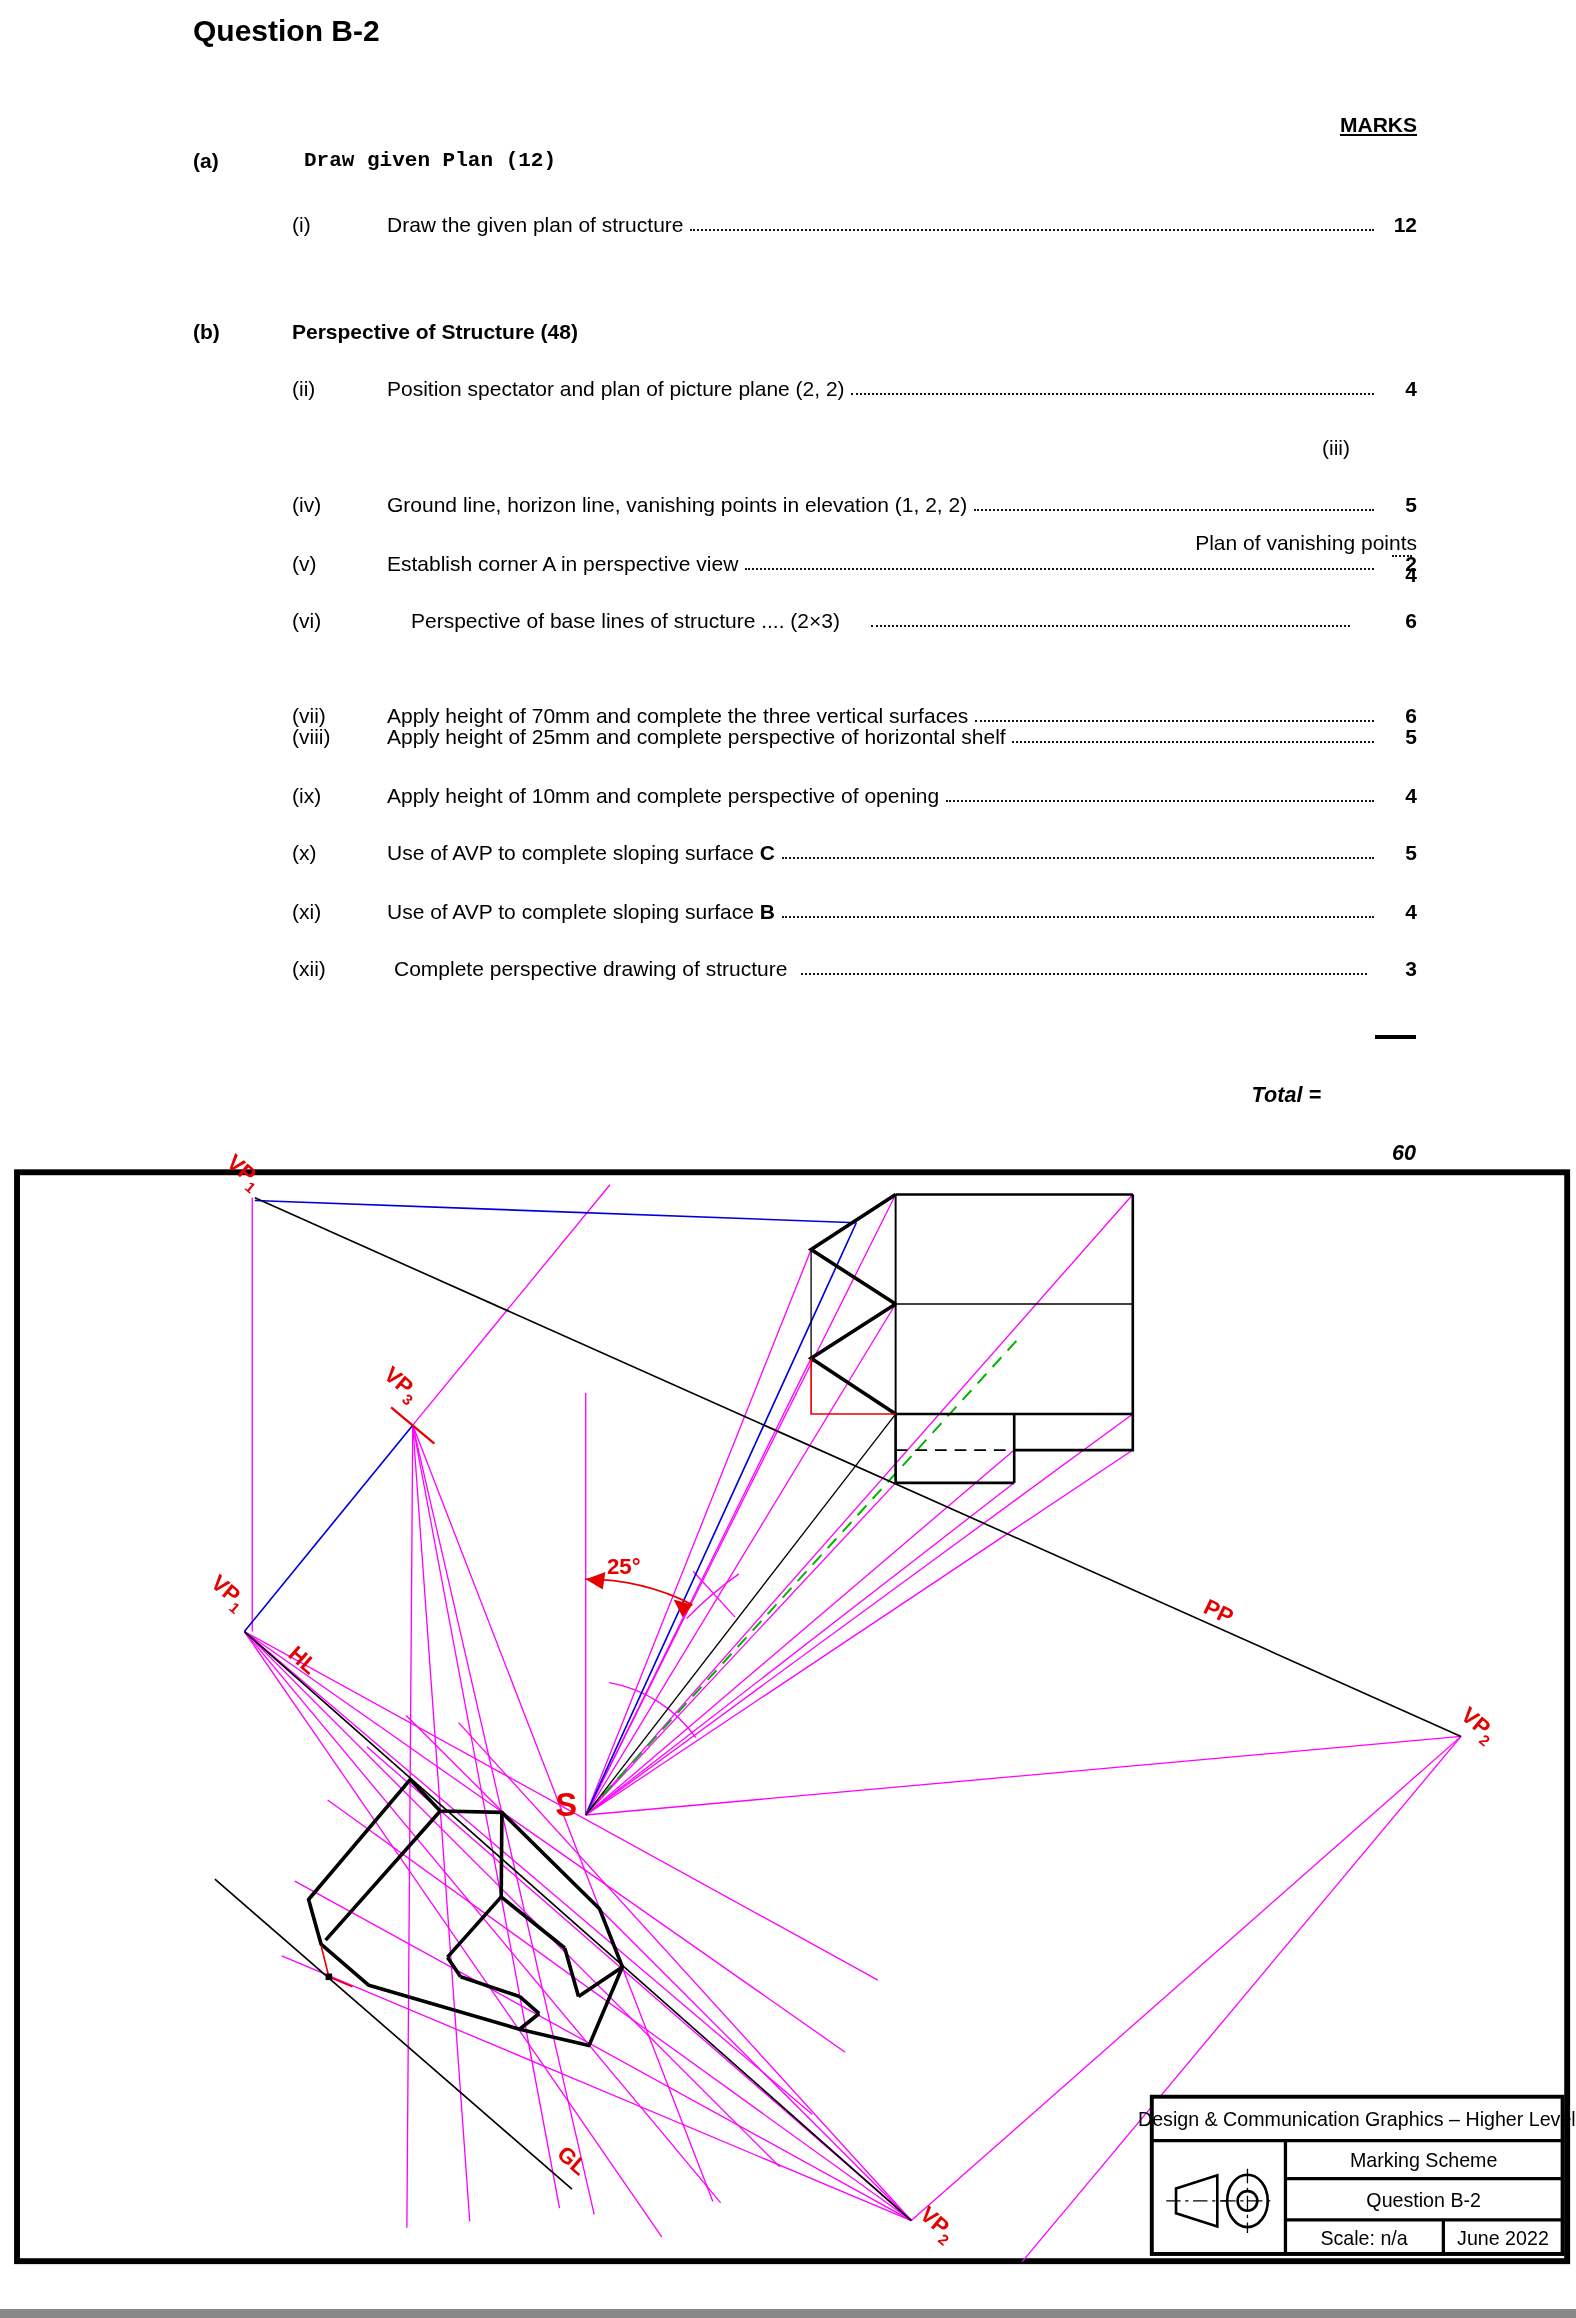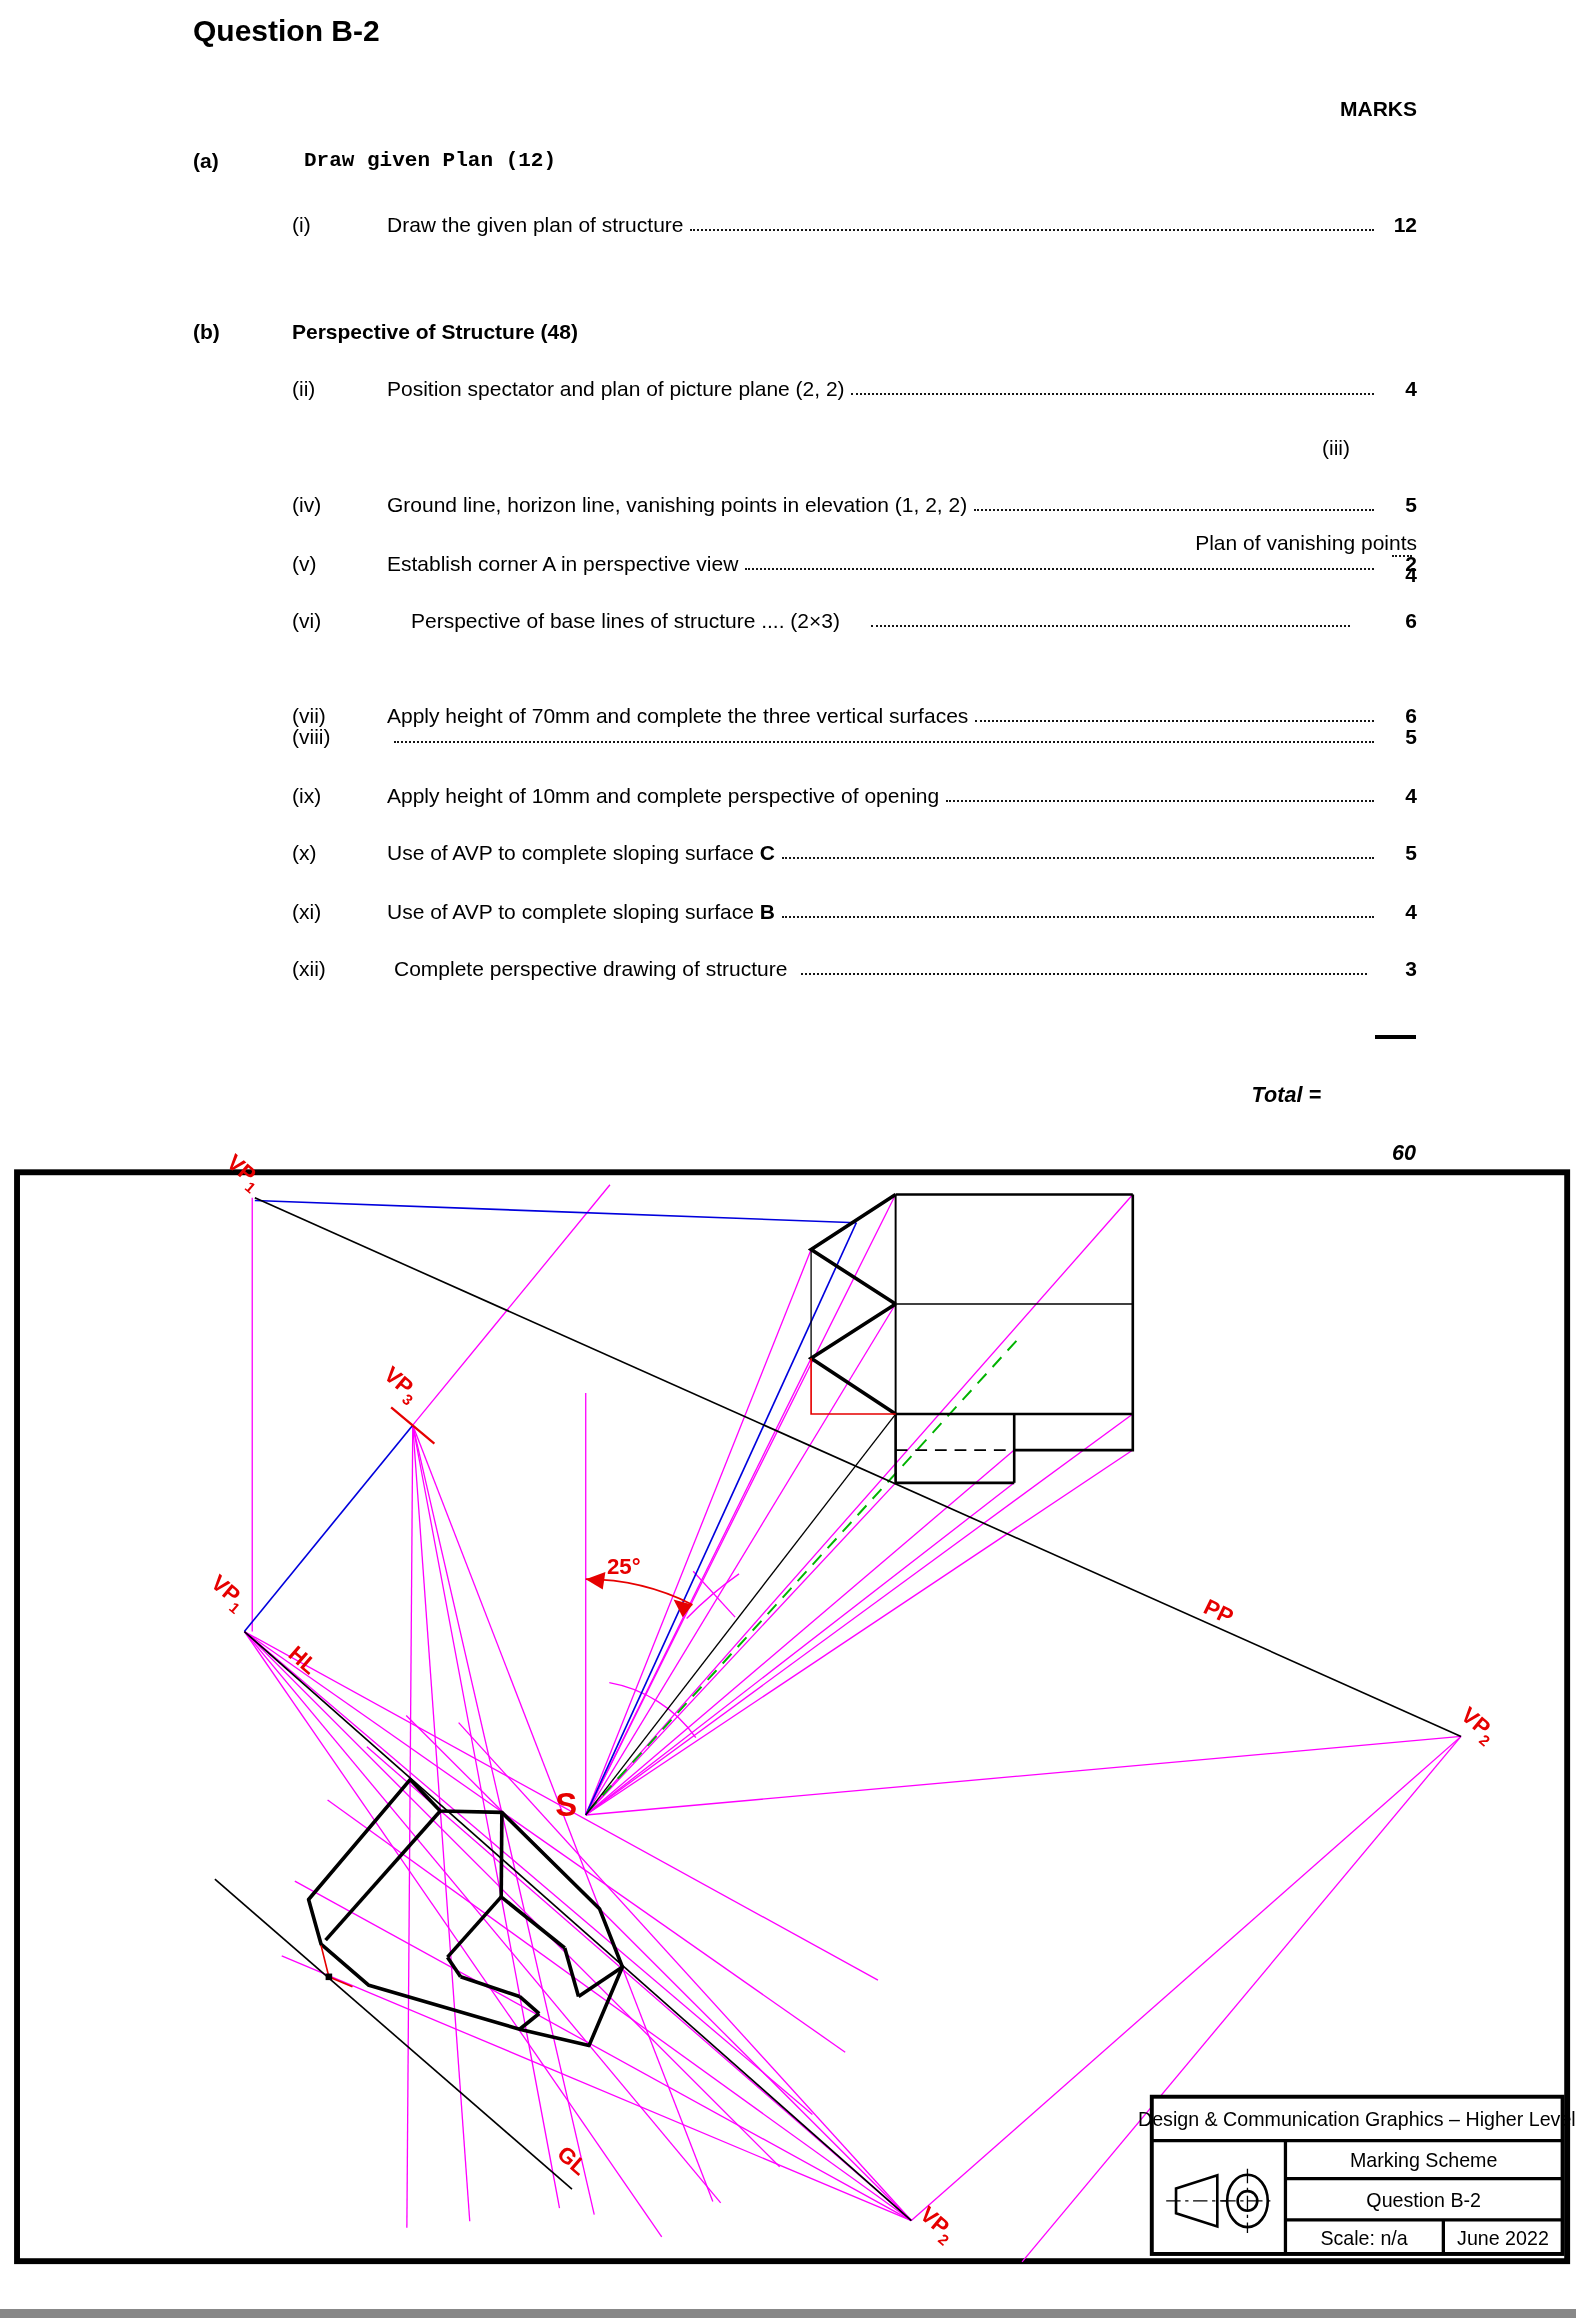--- a/index.html
+++ b/index.html
@@ -20,21 +20,21 @@
   svg text{user-select:none;}
   .redlbl{fill:#e60000;font-weight:bold;}
   .tb-text{fill:#000;}
 </style>
 </head>
 <body>
 
 <div class="page">
 
   <div class="abs doc-title" style="left:193px;top:14.4px;">Question B-2</div>
-  <div class="abs marks-header" style="right:160px;top:97px;">MARKS</div>
+  <div class="abs marks-header" style="right:160px;top:113px;text-decoration:underline;">MARKS</div>
 
   <div class="abs sec-label" style="left:193px;top:149px;">(a)</div>
   <div class="abs sec-heading" style="left:304px;top:149px;font-family:Liberation Mono, monospace;">Draw given Plan (12)</div>
 
   <div class="abs sec-label" style="left:193px;top:320px;">(b)</div>
   <div class="abs sec-heading" style="left:292px;top:320px;">Perspective of Structure (48)</div>
 
   <div id="ms-rows">
       <div class="ms-row" style="top: 213px;">
         <span class="ms-num">(i)</span>
@@ -73,20 +73,21 @@
         <span class="ms-marks">6</span>
       </div>
       <div class="ms-row" style="top: 704px;">
         <span class="ms-num">(vii)</span>
         <span class="ms-text">Apply height of 70mm and complete the three vertical surfaces</span>
         <div class="ms-leader"></div>
         <span class="ms-marks">6</span>
       </div>
       <div class="ms-row" style="top: 725px;">
         <span class="ms-num">(viii)</span>
+        <span class="ms-text">Apply height of 25mm and complete perspective of horizontal shelf</span>
         <div class="ms-leader"></div>
         <span class="ms-marks">5</span>
       </div>
       <div class="ms-row" style="top: 784px;">
         <span class="ms-num">(ix)</span>
         <span class="ms-text">Apply height of 10mm and complete perspective of opening</span>
         <div class="ms-leader"></div>
         <span class="ms-marks">4</span>
       </div>
       <div class="ms-row" style="top: 841px;">

